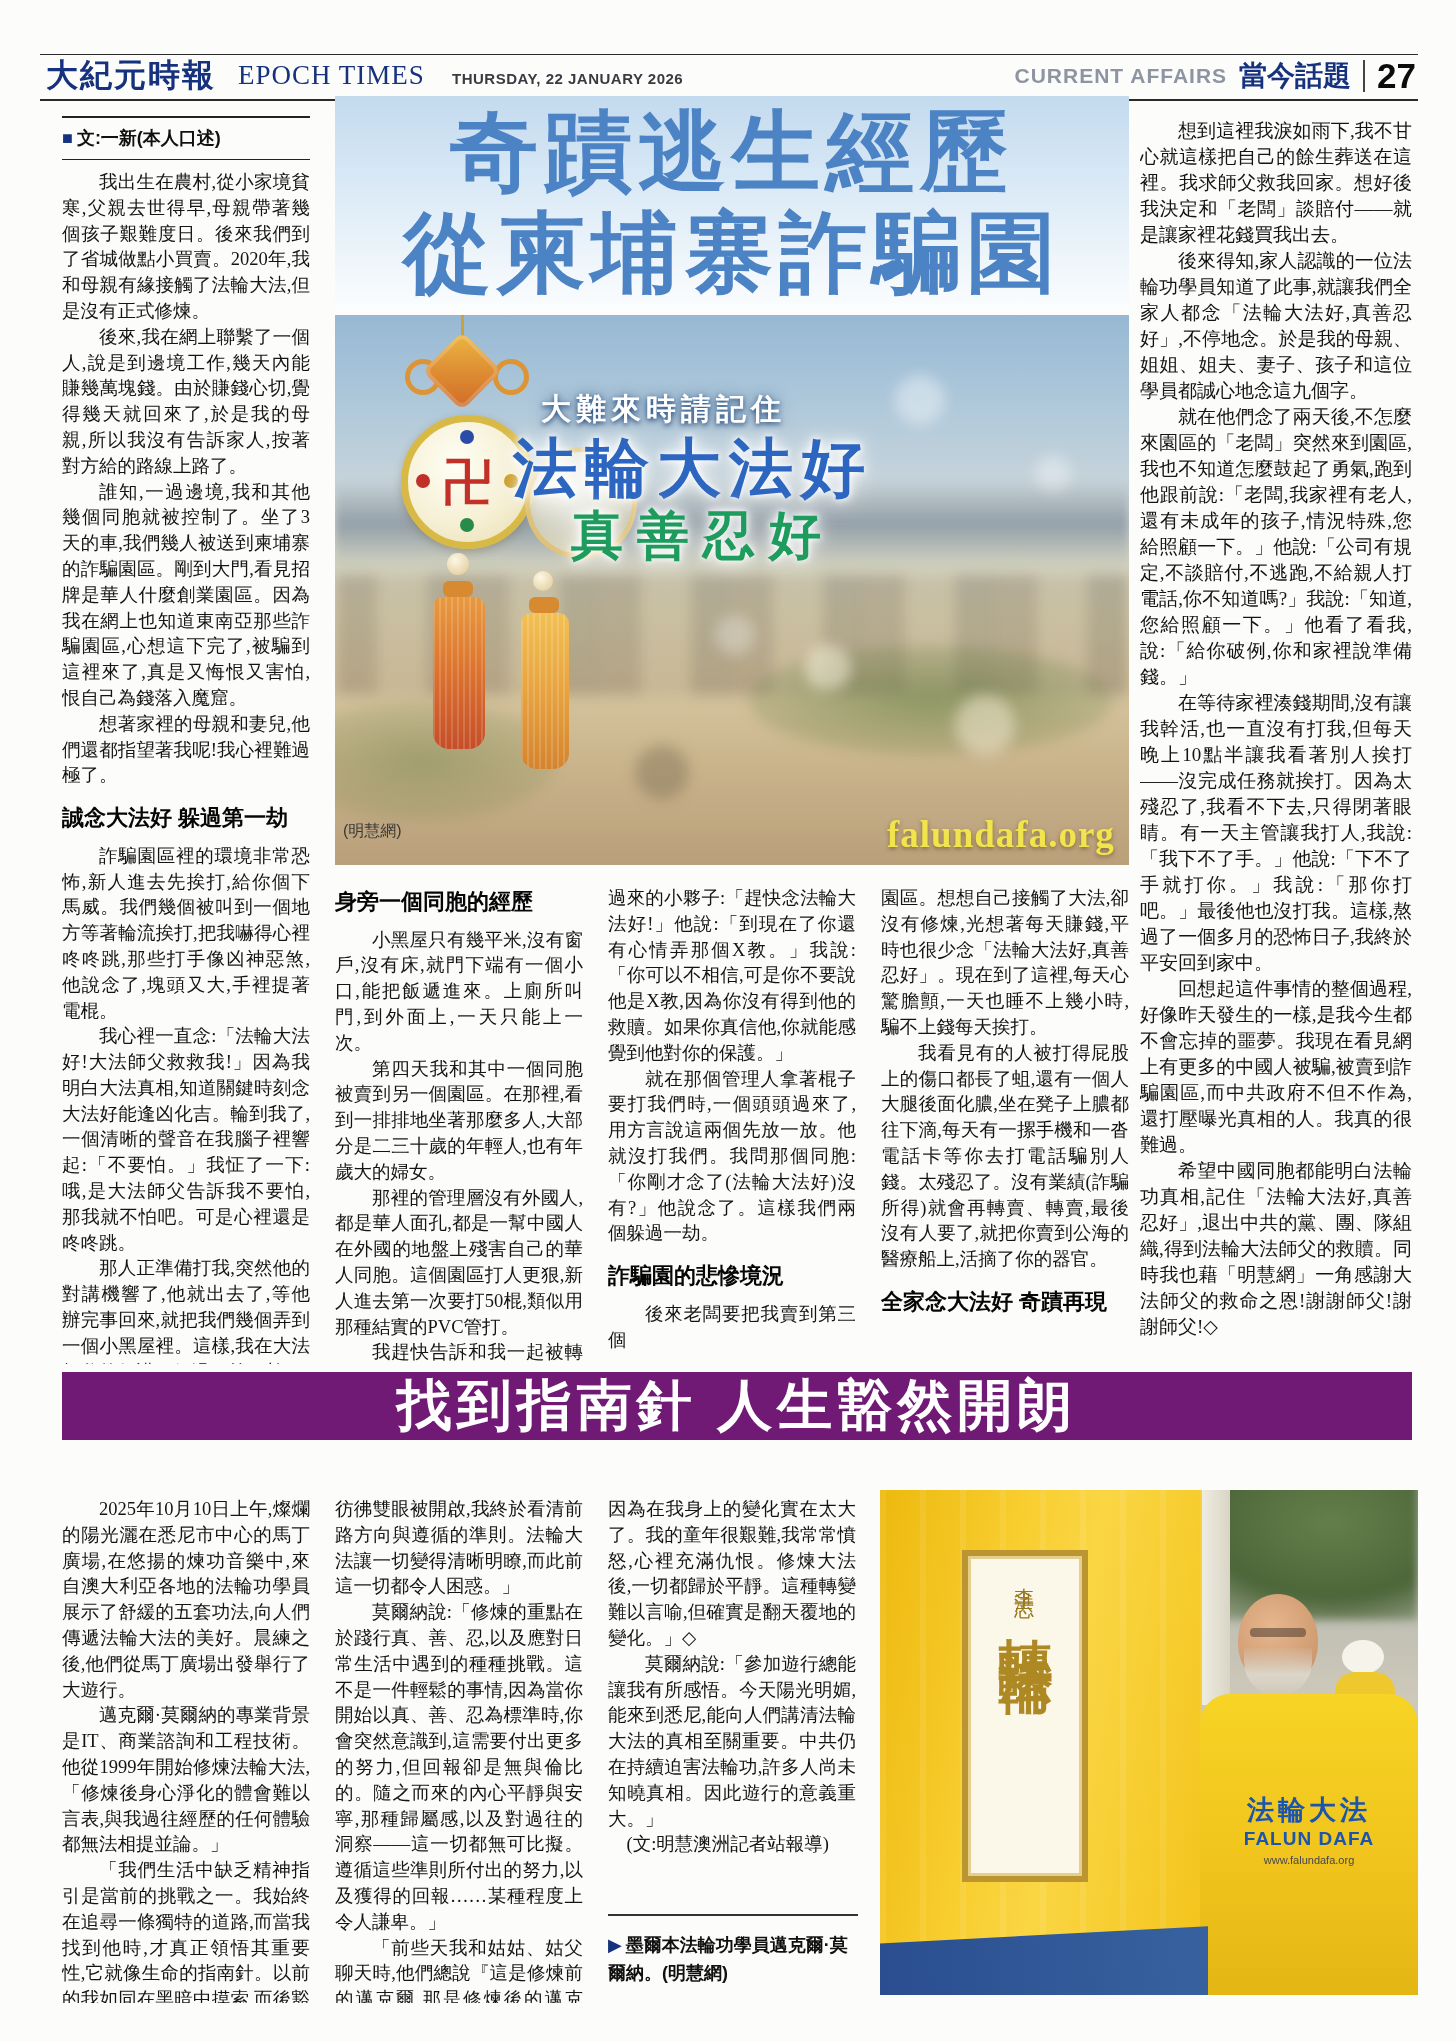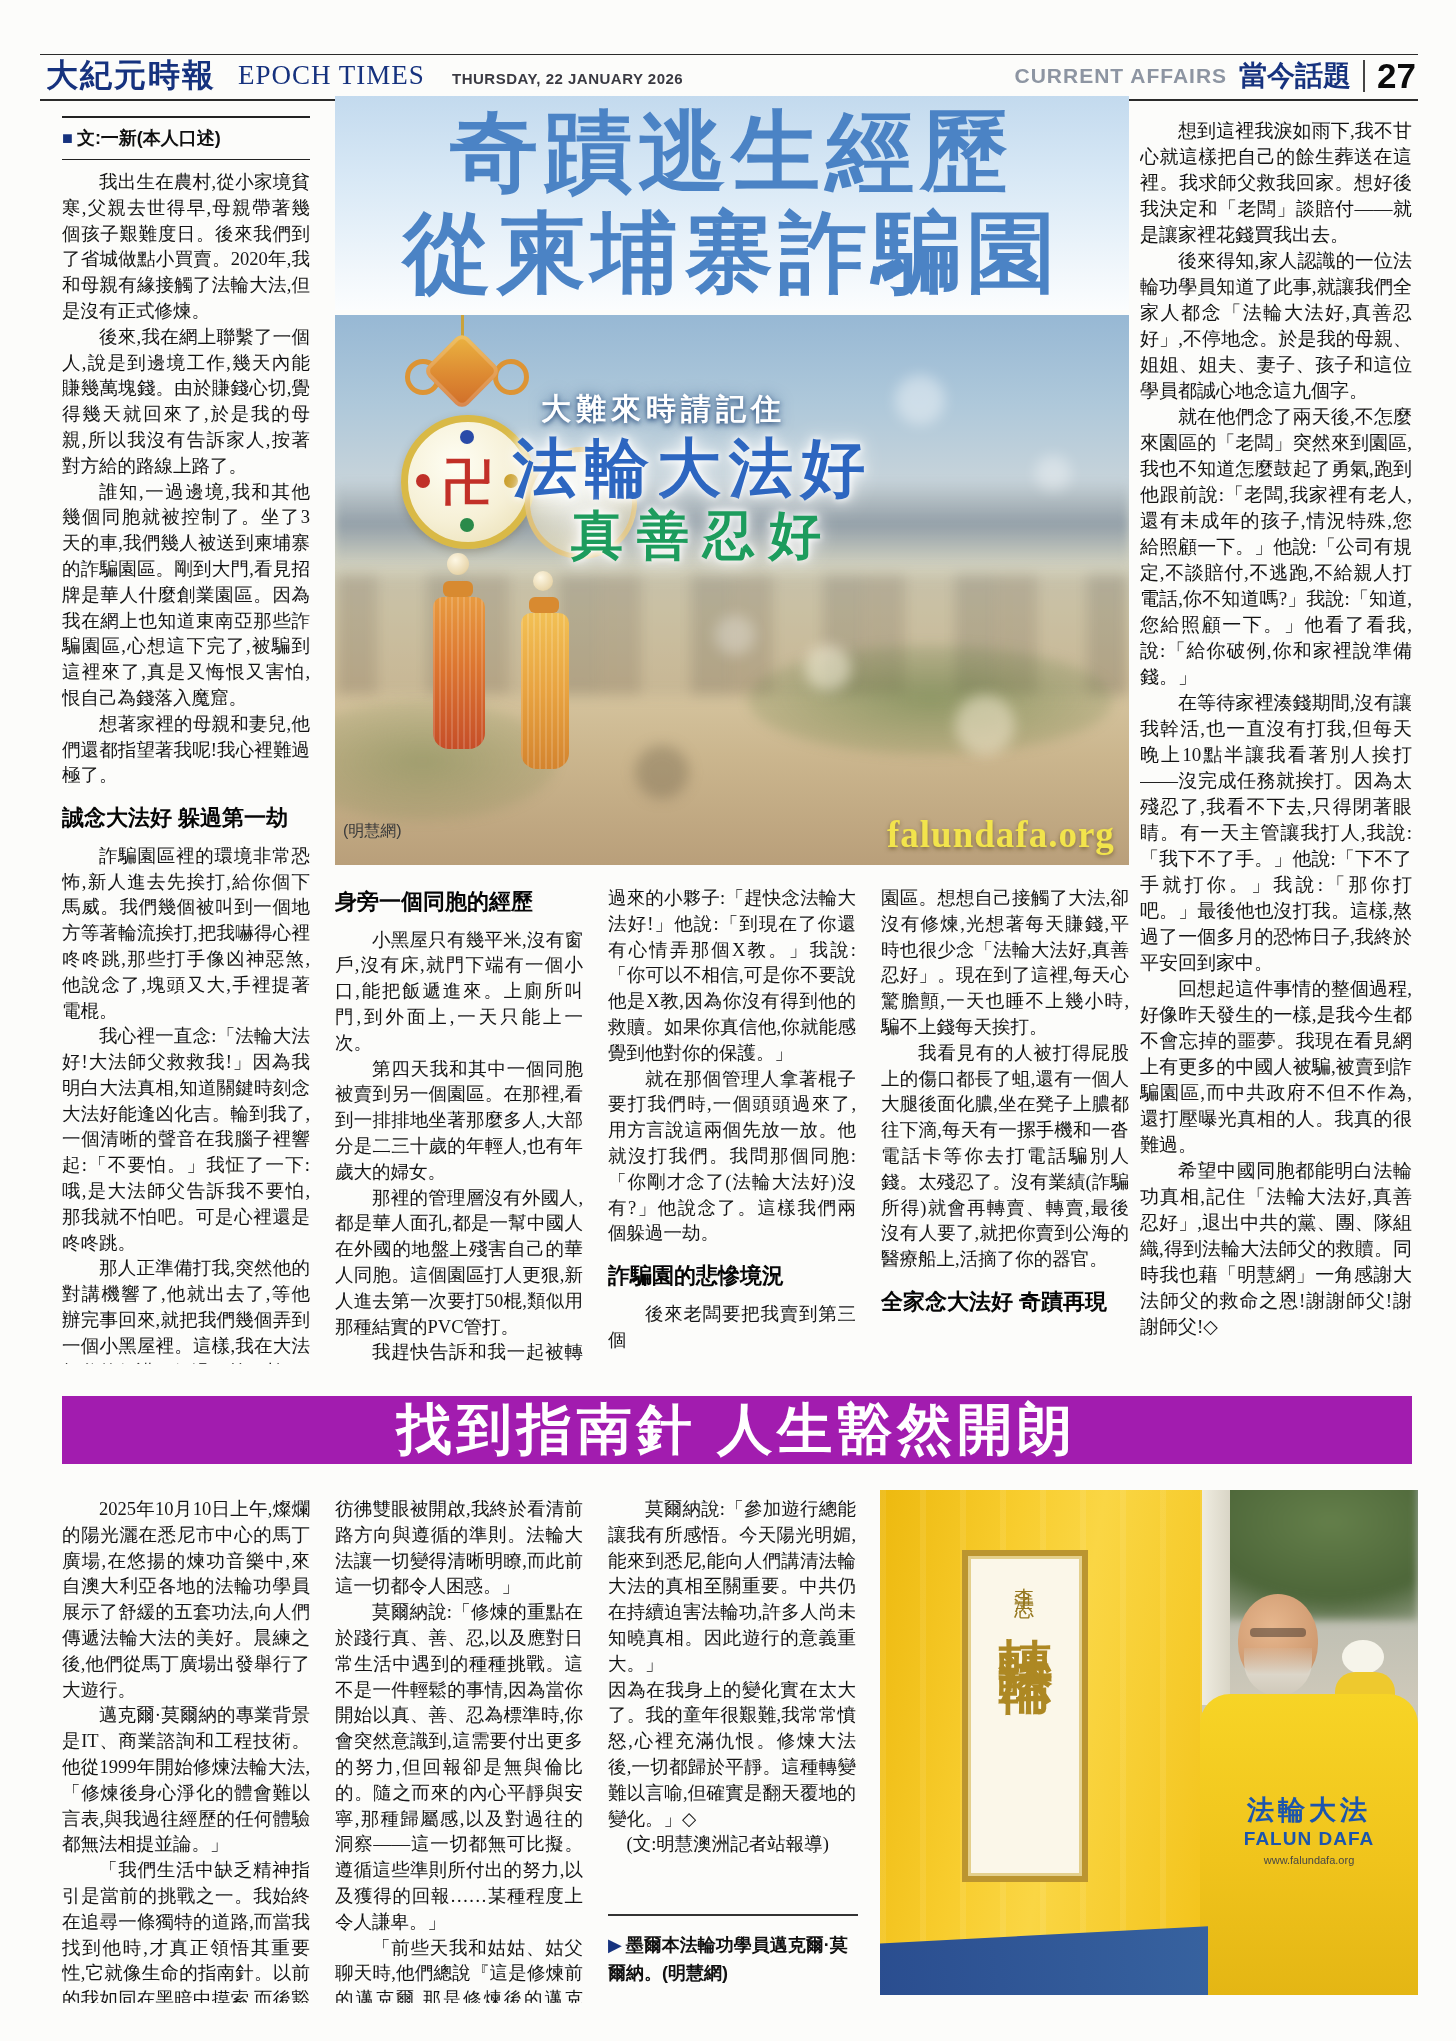--- a/index.html
+++ b/index.html
@@ -114,22 +114,22 @@
   #a1c2 { left:335px; top:886px; height:480px; }
   #a1c2 .subhead { margin-top:2px; }
   #a1c3 { left:608px; top:886px; height:480px; }
   #a1c4 { left:881px; top:886px; height:480px; }
   #a1c5 { left:1140px; top:118px; width:272px; height:1250px; font-size:19px; line-height:26px; }
   #a2c1 { left:62px;  top:1497px; height:506px; }
   #a2c2 { left:335px; top:1497px; height:506px; }
   #a2c3 { left:608px; top:1497px; height:410px; }
 
   
-  .banner2 { position:absolute; left:62px; top:1372px; width:1350px; height:68px; background:#a21caf;
-    display:flex; align-items:center; justify-content:center;margin-top:24px; }
+  .banner2 { position:absolute; left:62px; top:1372px; width:1350px; height:68px; background:#701a75;
+    display:flex; align-items:center; justify-content:center; }
   .banner2-title { color:#ffffff; font-family:"Liberation Sans","DejaVu Sans",sans-serif;
     font-weight:bold; font-size:55px; letter-spacing:5px; }
 
   
   .photo2 { position:absolute; left:880px; top:1490px; width:538px; height:505px; overflow:hidden;
     background:linear-gradient(180deg,#d4d2c6 0%,#c9c5b6 60%,#bdb8a8 100%); }
   .p2-bldg { position:absolute; right:0; top:0; width:230px; height:215px;
     background:linear-gradient(180deg,#9aa7a2 0%,#b7bbb0 40%,#cfc9ba 100%); }
   .p2-trees { position:absolute; right:0; top:-10px; width:250px; height:140px;
     background:radial-gradient(ellipse at 65% 30%,#647f4a 0%,#4d6639 55%,rgba(77,102,57,0) 100%); filter:blur(4px); }
@@ -273,22 +273,22 @@
       <p class="para">2025年10月10日上午,燦爛的陽光灑在悉尼市中心的馬丁廣場,在悠揚的煉功音樂中,來自澳大利亞各地的法輪功學員展示了舒緩的五套功法,向人們傳遞法輪大法的美好。晨練之後,他們從馬丁廣場出發舉行了大遊行。</p>
       <p class="para">邁克爾·莫爾納的專業背景是IT、商業諮詢和工程技術。他從1999年開始修煉法輪大法,「修煉後身心淨化的體會難以言表,與我過往經歷的任何體驗都無法相提並論。」</p>
       <p class="para">「我們生活中缺乏精神指引是當前的挑戰之一。我始終在追尋一條獨特的道路,而當我找到他時,才真正領悟其重要性,它就像生命的指南針。以前的我如同在黑暗中摸索,而後豁然開朗。</p>
     </div>
   <div class="col" id="a2c2">
       <p class="para cont">彷彿雙眼被開啟,我終於看清前路方向與遵循的準則。法輪大法讓一切變得清晰明瞭,而此前這一切都令人困惑。」</p>
       <p class="para">莫爾納說:「修煉的重點在於踐行真、善、忍,以及應對日常生活中遇到的種種挑戰。這不是一件輕鬆的事情,因為當你開始以真、善、忍為標準時,你會突然意識到,這需要付出更多的努力,但回報卻是無與倫比的。隨之而來的內心平靜與安寧,那種歸屬感,以及對過往的洞察——這一切都無可比擬。遵循這些準則所付出的努力,以及獲得的回報……某種程度上令人謙卑。」</p>
       <p class="para">「前些天我和姑姑、姑父聊天時,他們總說『這是修煉前的邁克爾,那是修煉後的邁克爾』。</p>
     </div>
   <div class="col" id="a2c3">
+    <p class="para cont">因為在我身上的變化實在太大了。我的童年很艱難,我常常憤怒,心裡充滿仇恨。修煉大法後,一切都歸於平靜。這種轉變難以言喻,但確實是翻天覆地的變化。」◇</p>
     <p class="para">莫爾納說:「參加遊行總能讓我有所感悟。今天陽光明媚,能來到悉尼,能向人們講清法輪大法的真相至關重要。中共仍在持續迫害法輪功,許多人尚未知曉真相。因此遊行的意義重大。」</p>
-    <p class="para cont">因為在我身上的變化實在太大了。我的童年很艱難,我常常憤怒,心裡充滿仇恨。修煉大法後,一切都歸於平靜。這種轉變難以言喻,但確實是翻天覆地的變化。」◇</p>
     <p class="para endnote">(文:明慧澳洲記者站報導)</p>
   </div>
 
   <div class="photo2">
     <div class="p2-bldg"></div>
     <div class="p2-trees"></div>
     <div class="p2-pillar"></div>
     <div class="p2-banner"></div>
     <div class="p2-plaque">
       <span class="p2-author">李洪志</span>

